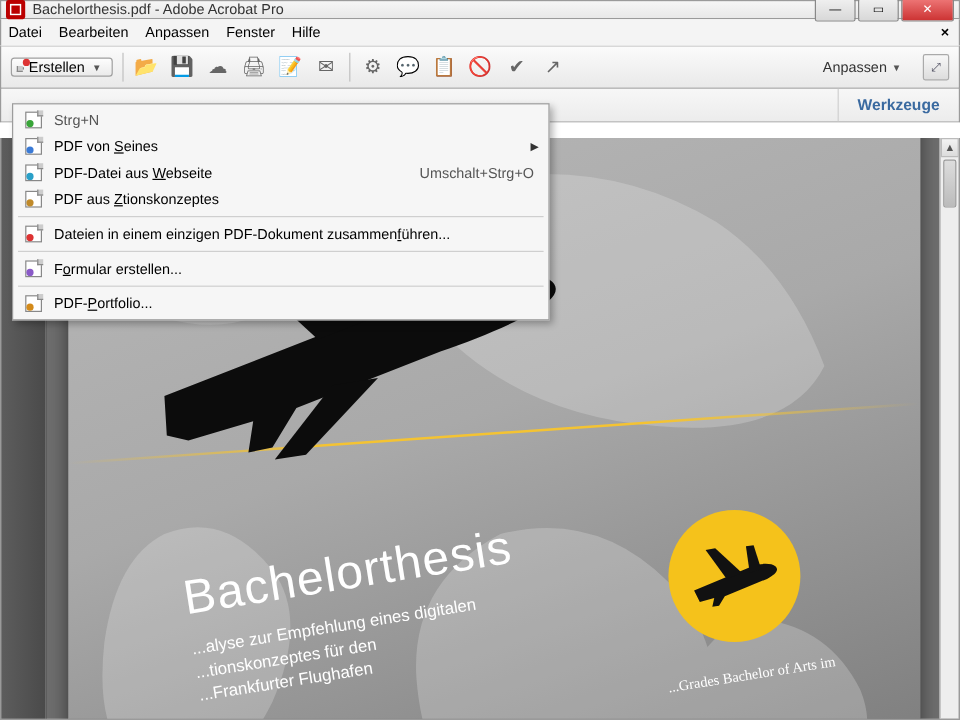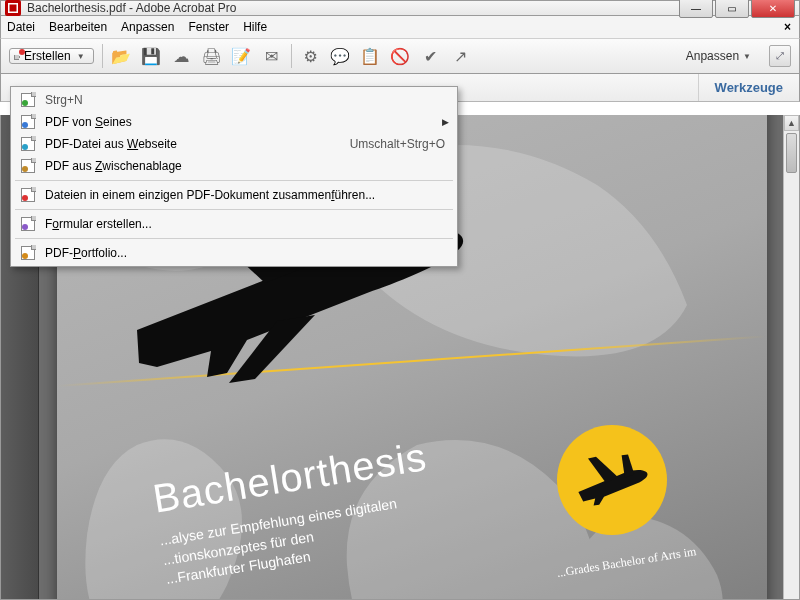--- a/index.html
+++ b/index.html
@@ -229,21 +229,21 @@
     <span class="dd-shortcut">Umschalt+Strg+O</span>
   </div>
   <div class="dd-item">
     <span class="dd-icon">
         <span class="pdf-mini">
           <span class="sheet"></span>
           <span class="corner"></span>
           <span class="dot" style="background:#c08a2a"></span>
         </span>
       </span>
-    <span class="dd-label"><span>PDF aus </span><span class="ul">Z</span><span>wischenablage</span></span>
+    <span class="dd-label"><span>PDF aus </span><span class="ul">Z</span><span>tionskonzeptes</span></span>
   </div>
   <div class="dd-sep"></div>
   <div class="dd-item">
     <span class="dd-icon">
         <span class="pdf-mini">
           <span class="sheet"></span>
           <span class="corner"></span>
           <span class="dot" style="background:#d33"></span>
         </span>
       </span>

